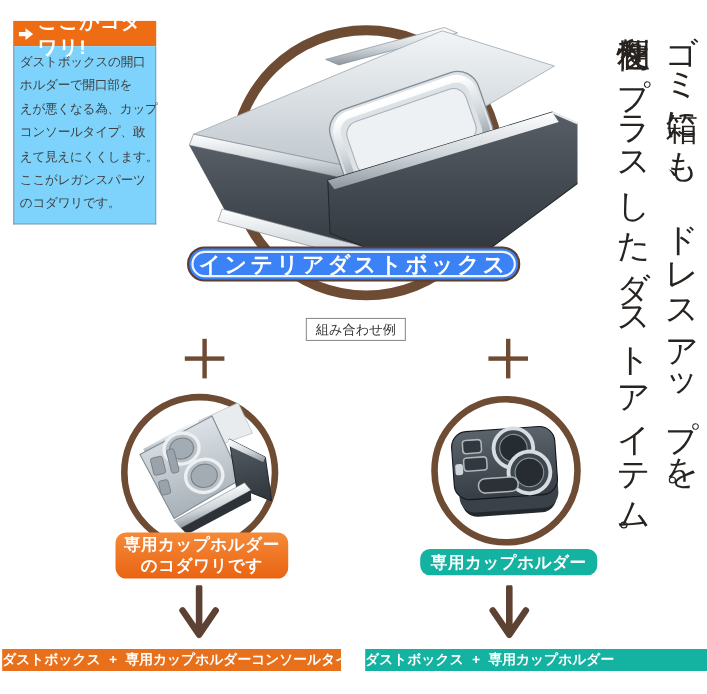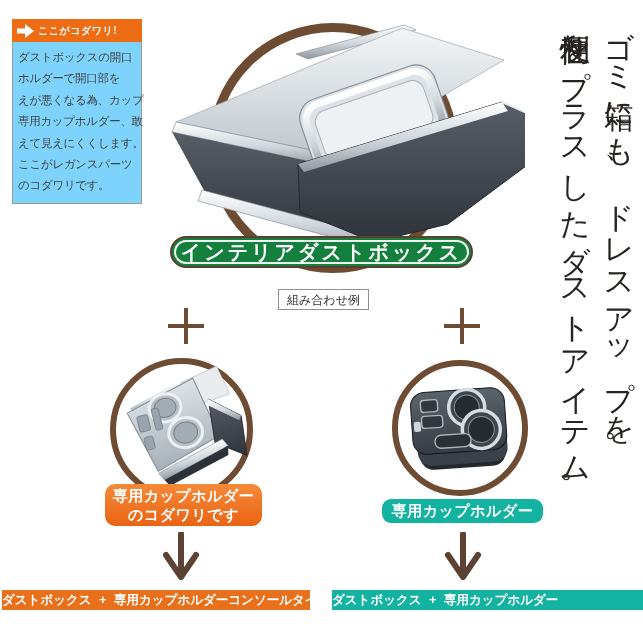--- a/index.html
+++ b/index.html
@@ -2,33 +2,33 @@
 <html><head>
 <meta charset="utf-8">
 <style>
   html,body{margin:0;padding:0;background:#fff;}
   .stage{position:relative;width:643px;height:631px;background:#ffffff;overflow:hidden;
          font-family:"Liberation Sans",sans-serif;}
 
   
   .checkpoint{position:absolute;left:12px;top:19px;width:130px;z-index:4;}
   .cp-header{height:23px;background:#ed6c14;display:flex;align-items:center;gap:4px;padding-left:5px;box-sizing:border-box;}
-  .cp-header span{color:#fff;font-weight:bold;font-size:10px;letter-spacing:0.5px;}
+  .cp-header span{color:#fff;font-weight:bold;font-size:18px;letter-spacing:0.5px;}
   .cp-body{border:1px solid #9a9a9a;border-top:none;background:#7dd3fc;box-sizing:border-box;
            padding:5px 2px 6px 5px;}
   .cp-body div{font-size:11.5px;letter-spacing:-0.3px;line-height:21.4px;color:#3f3f3f;white-space:nowrap;}
 
   
   .headline{position:absolute;top:10px;right:2px;height:590px;writing-mode:vertical-rl;text-orientation:mixed;
             font-family:"Liberation Serif",serif;font-size:30px;line-height:44px;letter-spacing:1px;color:#272320;z-index:4;}
 
   
   .main-circle{position:absolute;left:208px;top:23px;width:232px;height:232px;border:9px solid #6e4b33;border-radius:50%;z-index:1;}
   .main-product{position:absolute;left:150px;top:14px;z-index:2;}
-  .banner{position:absolute;left:170px;top:236px;width:303px;height:32px;background:#15803d;border:2px solid #5a3f30;
+  .banner{position:absolute;left:170px;top:224px;width:303px;height:32px;background:#3b82f6;border:2px solid #5a3f30;
           border-radius:17px;box-sizing:border-box;z-index:3;display:flex;align-items:center;justify-content:center;}
   .banner .inner{position:absolute;inset:2px;border:2px solid rgba(255,255,255,.92);border-radius:12px;pointer-events:none;}
   .banner span{color:#fff;font-size:20px;font-weight:bold;letter-spacing:3px;position:relative;}
   .note-box{position:absolute;left:278px;top:289px;width:91px;height:21px;border:1px solid #8f8f8f;background:#fff;
             font-size:12px;color:#333;text-align:center;line-height:20px;box-sizing:border-box;z-index:2;}
 
   
   .plus{position:absolute;width:36px;height:36px;}
   .plus::before{content:"";position:absolute;left:0;top:16px;width:36px;height:4px;background:#6e4b33;}
   .plus::after{content:"";position:absolute;left:16px;top:0;width:4px;height:36px;background:#6e4b33;}
@@ -70,21 +70,21 @@
     <div class="cp-header">
       <svg width="17" height="14" viewBox="0 0 17 14">
         <polygon points="0,4.5 8,4.5 8,0 17,7 8,14 8,9.5 0,9.5" fill="#ffffff"></polygon>
       </svg>
       <span>ここがコダワリ!</span>
     </div>
     <div class="cp-body">
       <div>ダストボックスの開口</div>
       <div>ホルダーで開口部を</div>
       <div>えが悪くなる為、カップ</div>
-      <div>専用カップホルダー、敢</div>
+      <div>コンソールタイプ、敢</div>
       <div>えて見えにくくします。</div>
       <div>ここがレガンスパーツ</div>
       <div>のコダワリです。</div>
     </div>
   </div>
 
   <div class="headline">
     <div>ゴミ箱にも、ドレスアップを。</div>
     <div>利便性をプラスしたダストアイテム。</div>
   </div>

